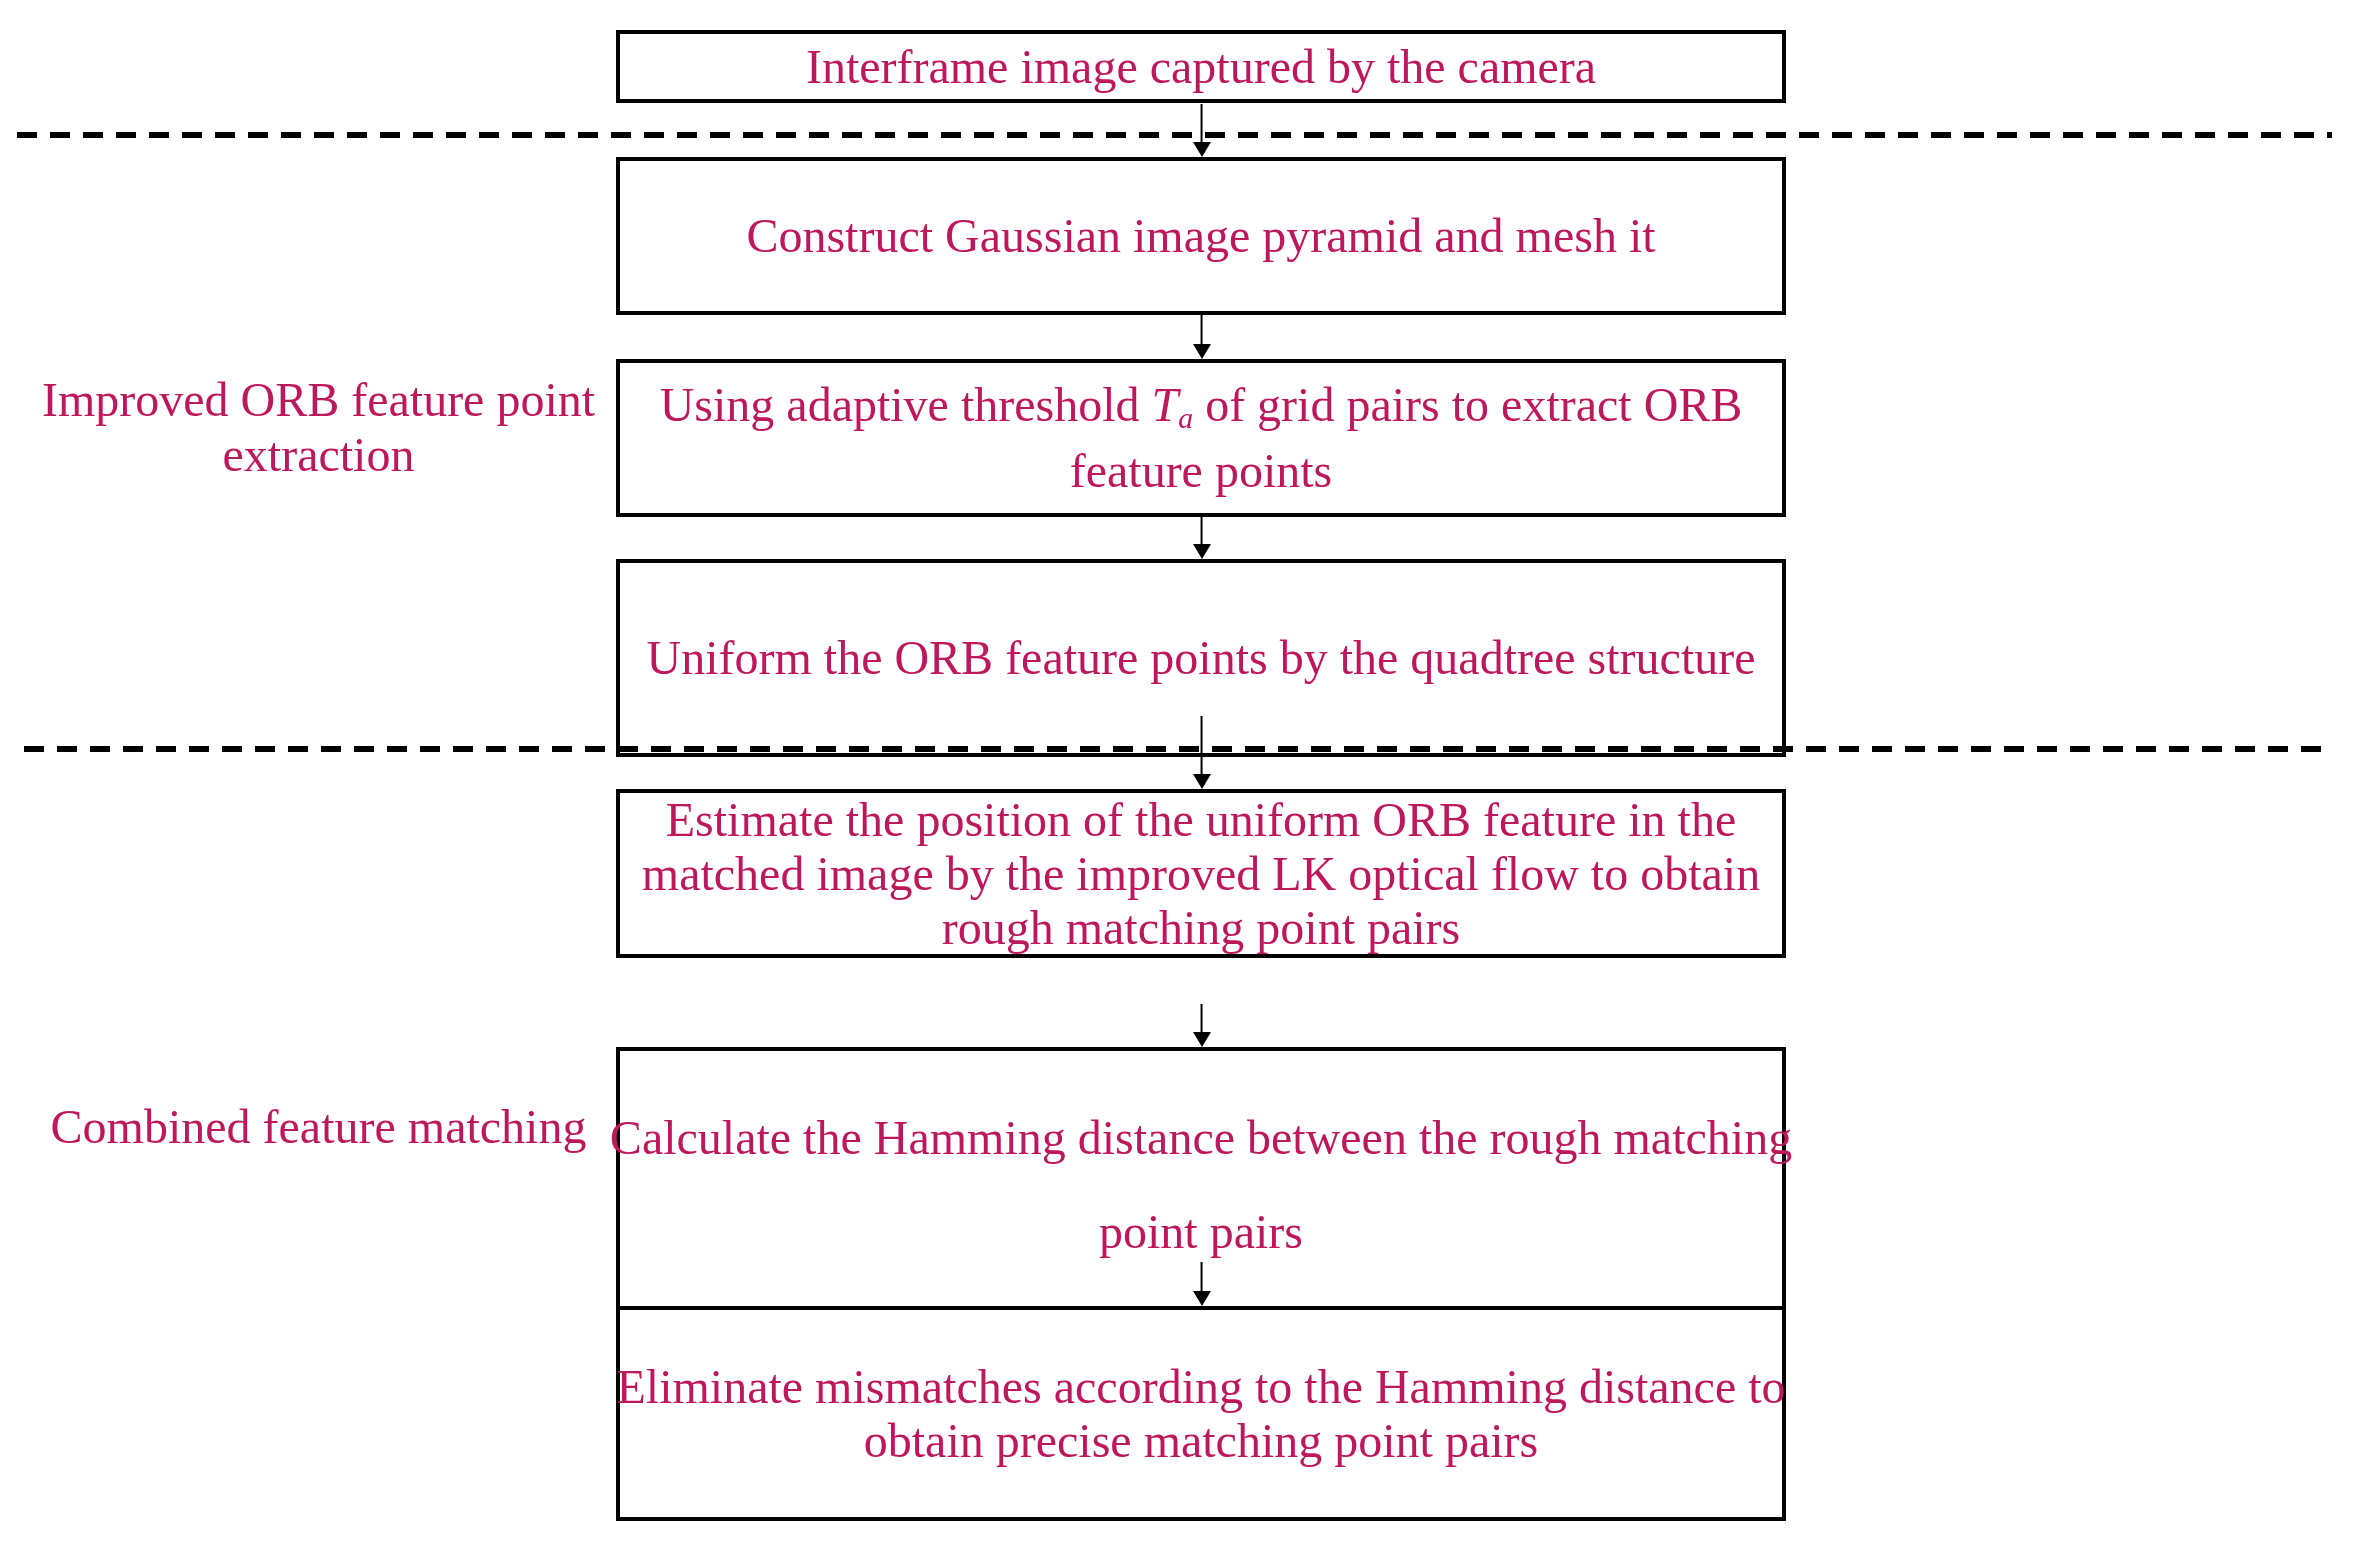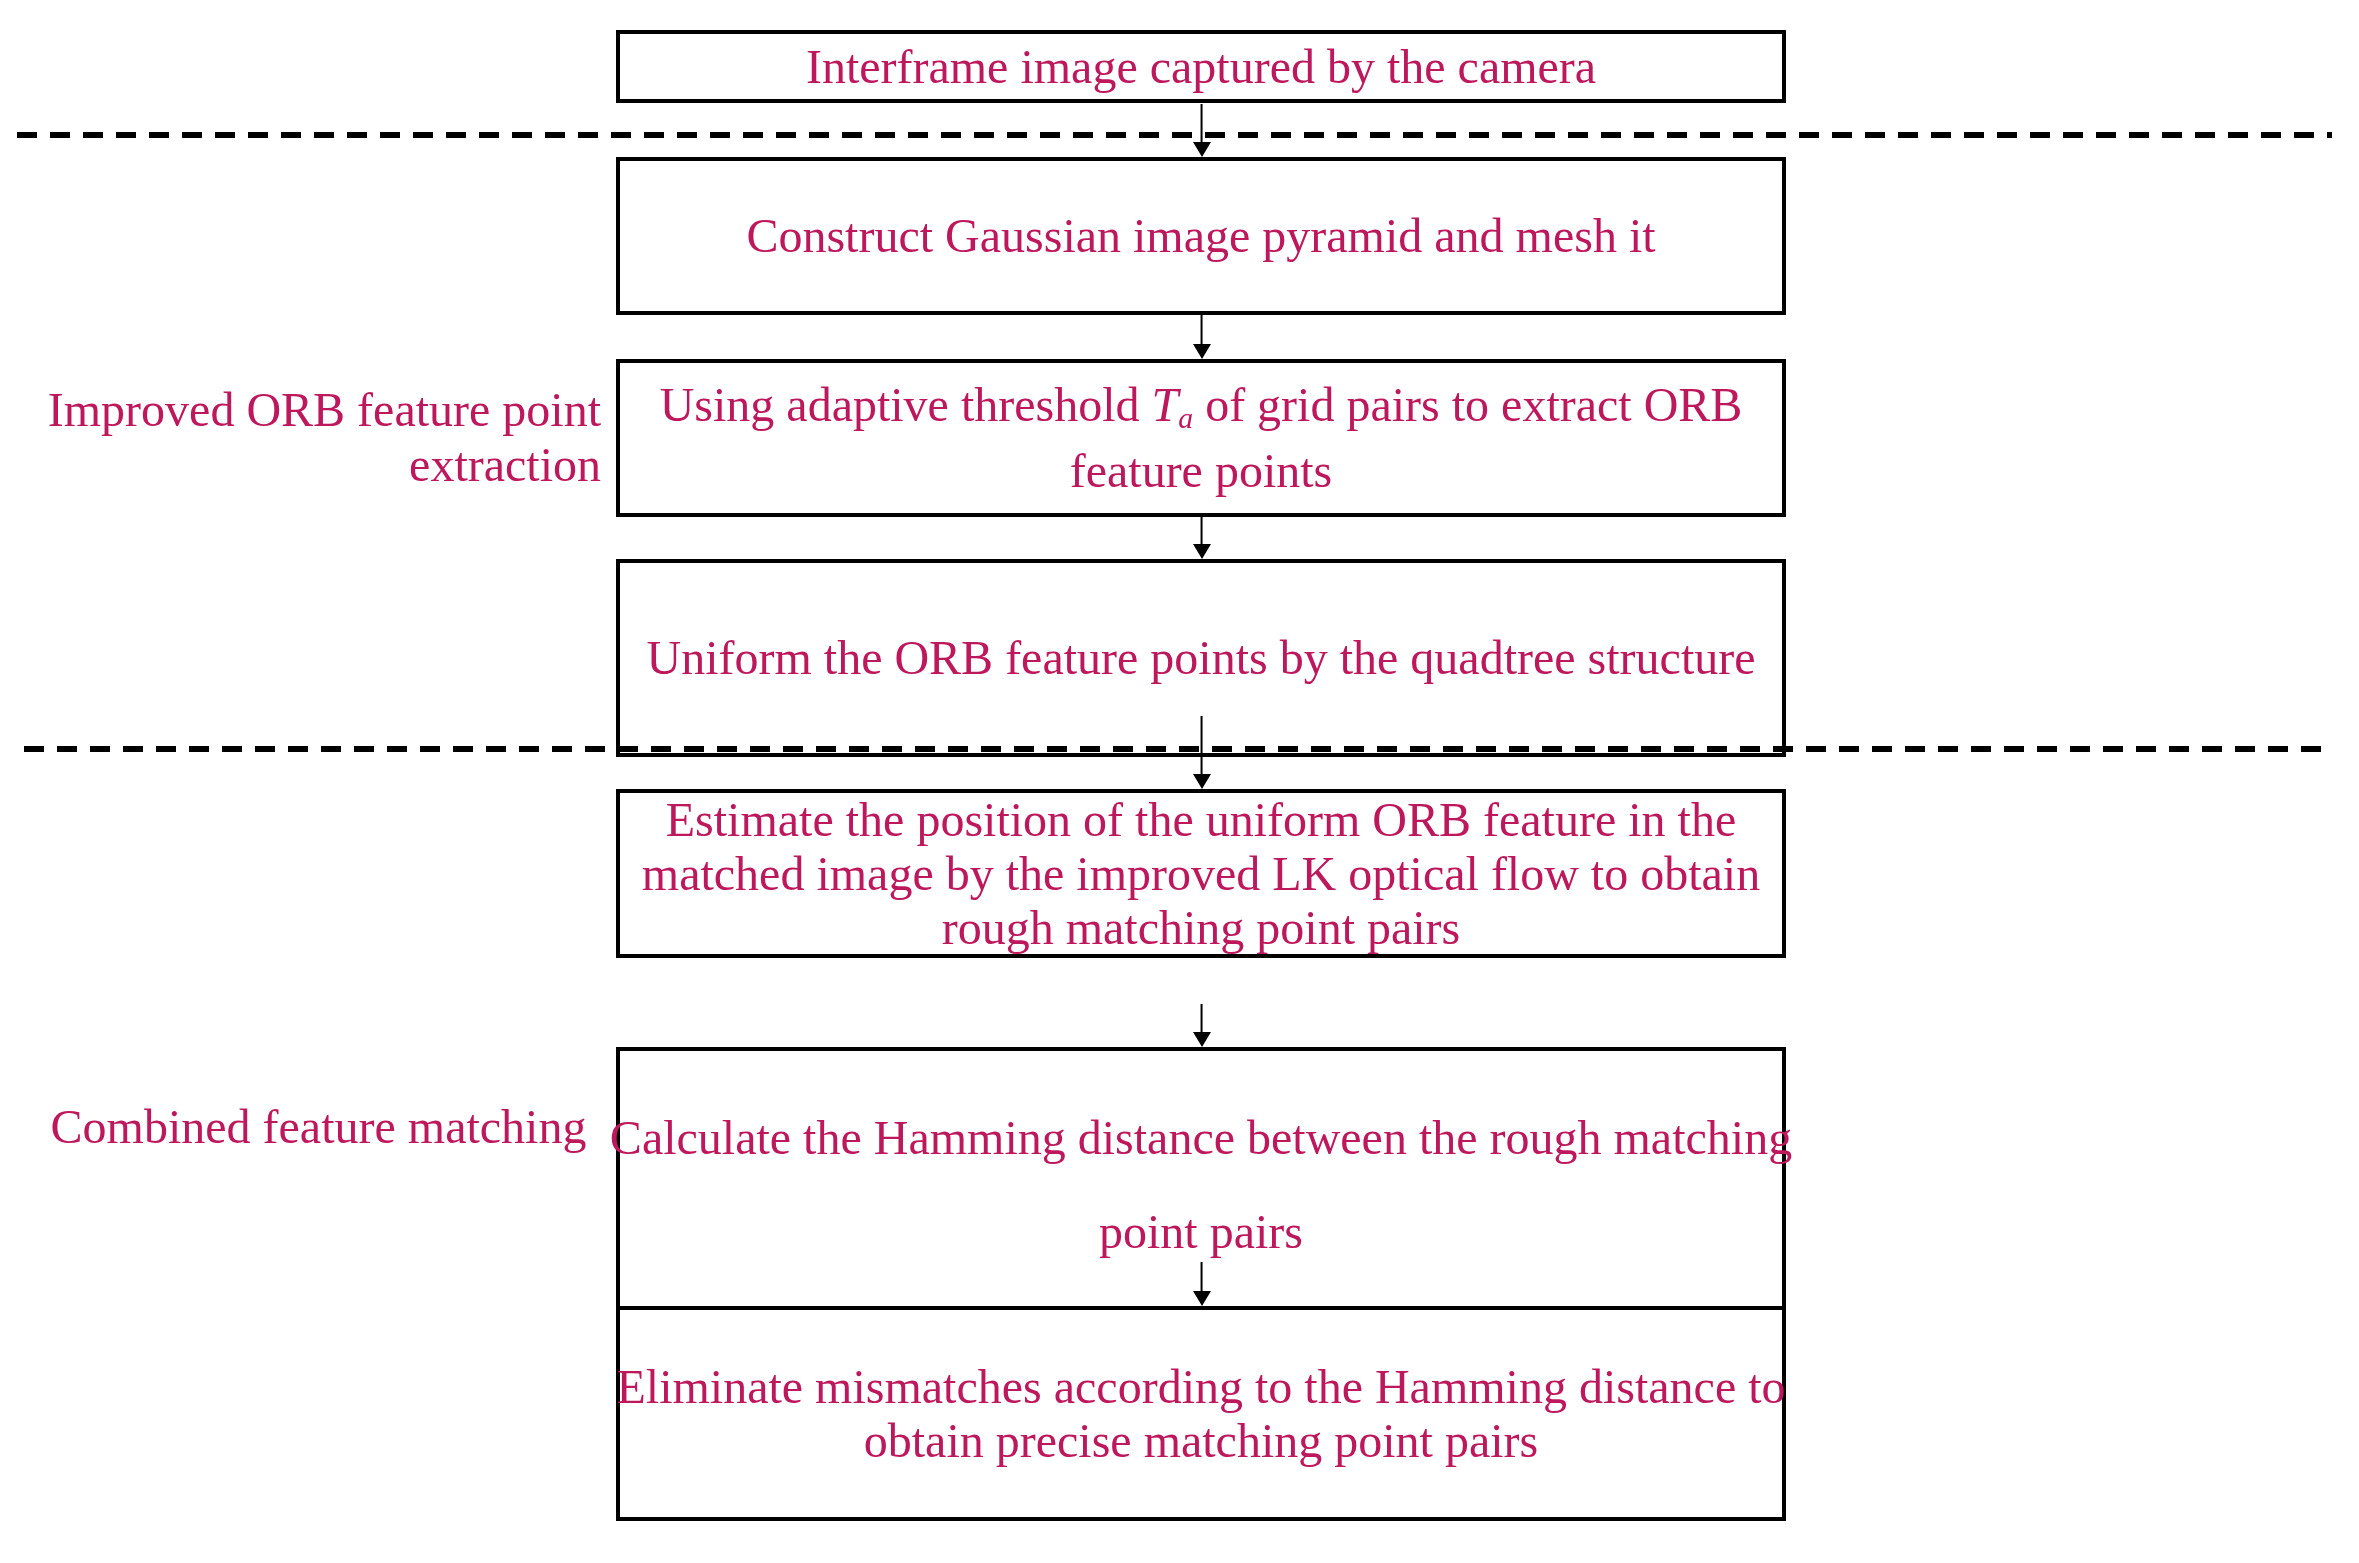--- a/index.html
+++ b/index.html
@@ -127,21 +127,21 @@
   <div class="arrow" style="top:1262px; height:44px;">
     <div class="shaft"></div>
     <div class="head"></div>
   </div>
 
   <div class="fbox" style="top:1306px; height:215px;">
     <span class="line">Eliminate mismatches according to the Hamming distance to</span>
     <span class="line">obtain precise matching point pairs</span>
   </div>
 
-  <div class="side-label" style="top:382px;text-align:right;">
+  <div class="side-label" style="top:372px;">
     <span class="line">Improved ORB feature point</span>
     <span class="line">extraction</span>
   </div>
 
   <div class="side-label" style="top:1099px;">
     <span class="line">Combined feature matching</span>
   </div>
 
 </div>
 

